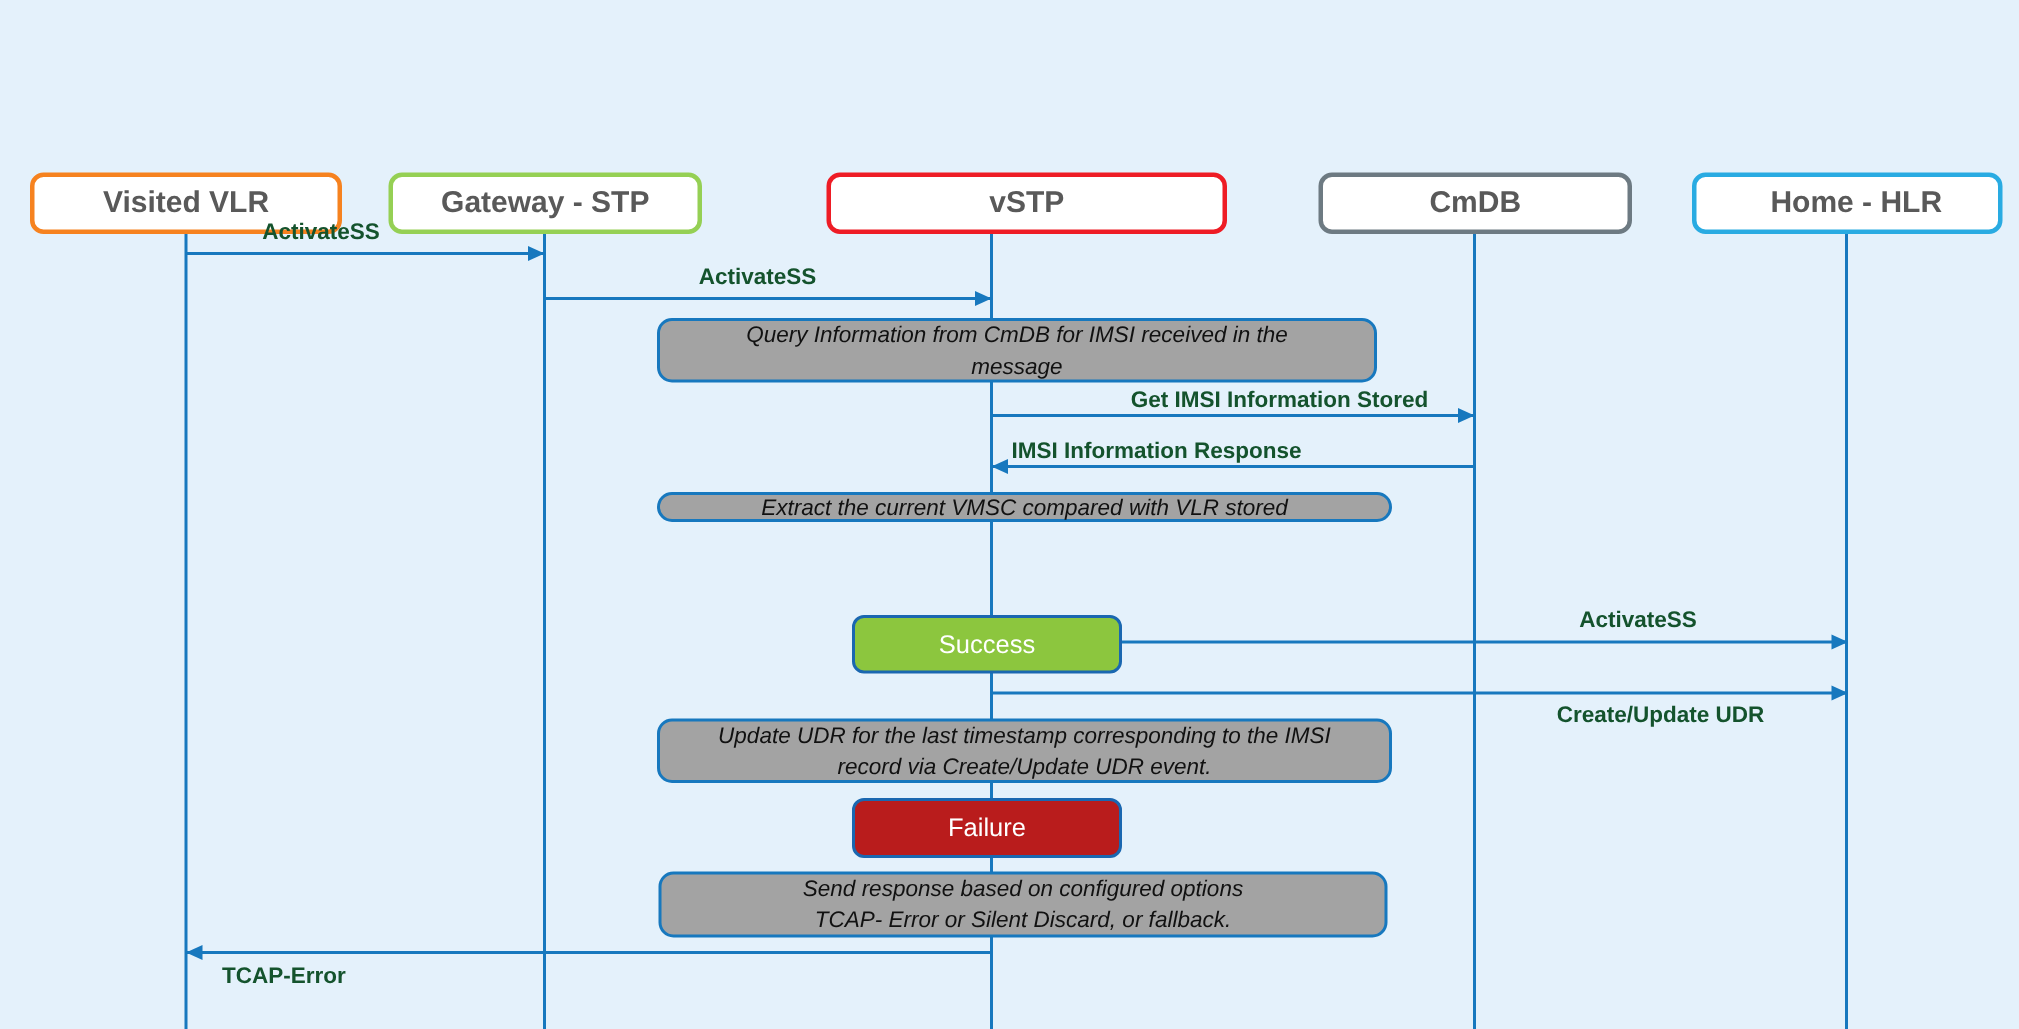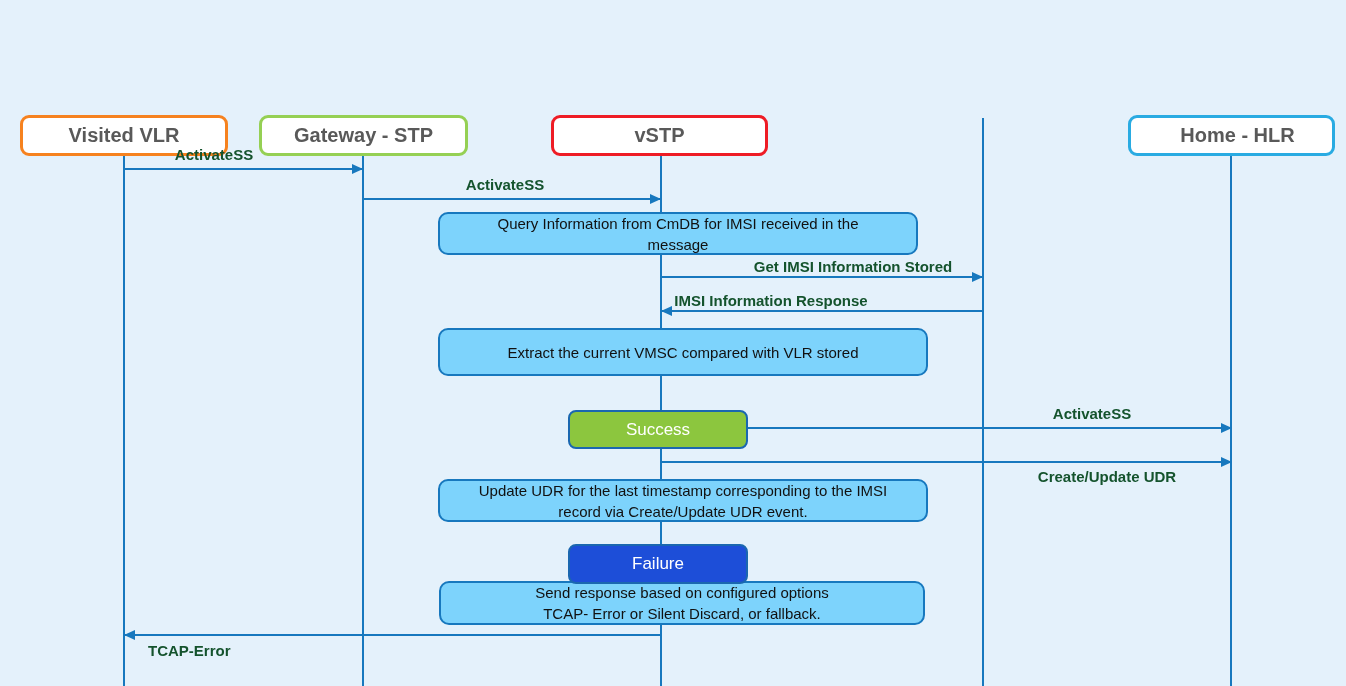--- a/index.html
+++ b/index.html
@@ -9,47 +9,47 @@
   
   .lifeline{position:absolute;width:2px;top:118px;height:568px;background:#1778BE;}
   #ll0{left:123px}#ll1{left:362px}#ll2{left:660px}#ll3{left:982px}#ll4{left:1230px}
 
   
   .actor{position:absolute;top:79px;height:41px;box-sizing:border-box;background:#fff;
          border:3px solid #888;border-radius:9px;display:flex;align-items:center;
          justify-content:center;font-weight:bold;font-size:20px;color:#595959;margin-top:36px;}
   #a0{left:20px;width:208px}
   #a1{left:259px;width:209px}
-  #a2{left:551px;width:217px}
+  #a2{left:551px;width:267px}
   #a3{left:879px;width:209px}
   #a4{left:1128px;width:207px}
 
   
   .mline{position:absolute;height:2px;background:#1778BE;}
   .head{position:absolute;width:0;height:0;border-top:5px solid transparent;
         border-bottom:5px solid transparent;}
   .head.r{border-left:11px solid #1778BE;}
   .head.l{border-right:11px solid #1778BE;}
   .mlabel{position:absolute;font-weight:bold;font-size:15px;color:#14532d;text-align:center;}
 
   #m0l{left:124px;top:168px;width:239px} #m0h{left:352px;top:164px} #m0t{left:104px;top:146px;width:220px}
   #m1l{left:363px;top:198px;width:298px} #m1h{left:650px;top:194px} #m1t{left:395px;top:176px;width:220px}
   #m2l{left:661px;top:276px;width:322px} #m2h{left:972px;top:272px} #m2t{left:715px;top:258px;width:276px}
   #m3l{left:661px;top:310px;width:322px} #m3h{left:661px;top:306px} #m3t{left:666px;top:292px;width:210px}
   #m4l{left:748px;top:427px;width:484px} #m4h{left:1221px;top:423px} #m4t{left:982px;top:405px;width:220px}
   #m5l{left:661px;top:461px;width:571px} #m5h{left:1221px;top:457px} #m5t{left:997px;top:468px;width:220px}
   #m6l{left:124px;top:634px;width:538px} #m6h{left:124px;top:630px} #m6t{left:148px;top:642px;width:200px;text-align:left}
 
   
-  .note{position:absolute;box-sizing:border-box;background:#7dd3fc;border:2px solid #1778BE;
+  .note{position:absolute;box-sizing:border-box;background:#a3a3a3;border:2px solid #1778BE;
         border-radius:10px;display:flex;align-items:center;justify-content:center;
         text-align:center;font-size:15px;color:#111;line-height:21px;white-space:pre-line;
-        padding:0 10px;}
+        padding:0 10px;font-style:italic;}
   #n0{left:438px;top:212px;width:480px;height:43px}
-  #n1{left:438px;top:328px;width:490px;height:48px}
+  #n1{left:438px;top:328px;width:490px;height:20px}
   #n2{left:438px;top:479px;width:490px;height:43px}
   #n3{left:439px;top:581px;width:486px;height:44px}
 
   
   .badge{position:absolute;width:180px;box-sizing:border-box;border:2px solid #1A67B0;
          border-radius:8px;display:flex;align-items:center;justify-content:center;
          color:#fff;font-size:17px;}
   #b0{left:568px;top:410px;height:39px;background:#8CC63E}
   #b1{left:568px;top:532px;height:40px;background:#F40009}
 </style>
@@ -65,20 +65,23 @@
   <div class="lifeline" id="ll4"></div>
 
   <div class="actor" id="a0" style="border-color: rgb(246, 130, 31);">
     <span>Visited VLR</span>
   </div>
   <div class="actor" id="a1" style="border-color: rgb(149, 208, 84);">
     <span>Gateway - STP</span>
   </div>
   <div class="actor" id="a2" style="border-color: rgb(238, 28, 37);">
     <span>vSTP</span>
+  </div>
+  <div class="actor" id="a3" style="border-color: rgb(109, 122, 130);">
+    <span>CmDB</span>
   </div>
   <div class="actor" id="a4" style="border-color: rgb(41, 171, 226); padding-left: 12px;">
     <span>Home - HLR</span>
   </div>
 
   <div class="mline" id="m0l"></div>
   <div class="head r" id="m0h"></div>
   <div class="mlabel" id="m0t">ActivateSS</div>
 
   <div class="mline" id="m1l"></div>
@@ -120,17 +123,17 @@
 TCAP- Error or Silent Discard, or fallback.</span>
   </div>
 
   <div class="mline" id="m6l"></div>
   <div class="head l" id="m6h"></div>
   <div class="mlabel" id="m6t">TCAP-Error</div>
 
   <div class="badge" id="b0" style="background-color: rgb(140, 198, 62);">
     <span>Success</span>
   </div>
-  <div class="badge" id="b1" style="background-color: #1d4ed8; margin-top: 12px;">
+  <div class="badge" id="b1" style="background-color: #b91c1c;">
     <span>Failure</span>
   </div>
 
 </div>
 
 </body></html>

